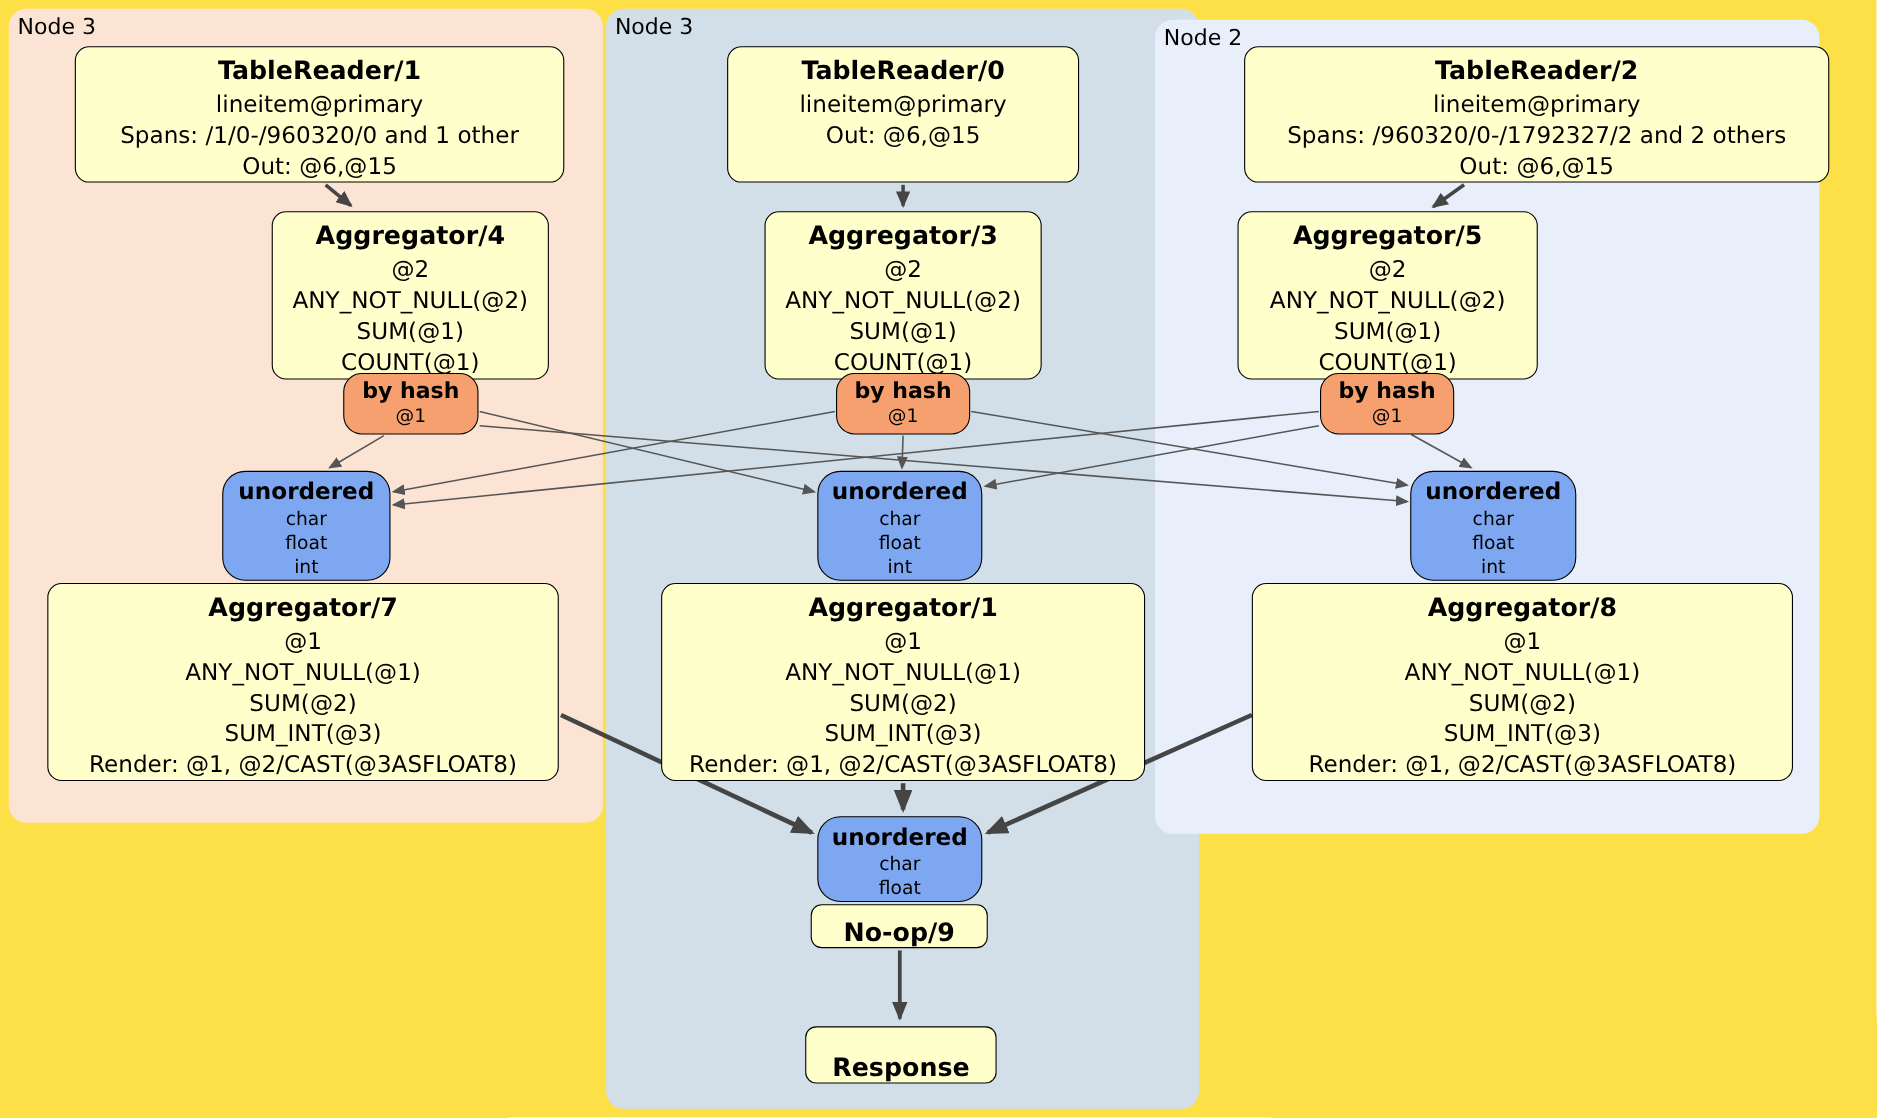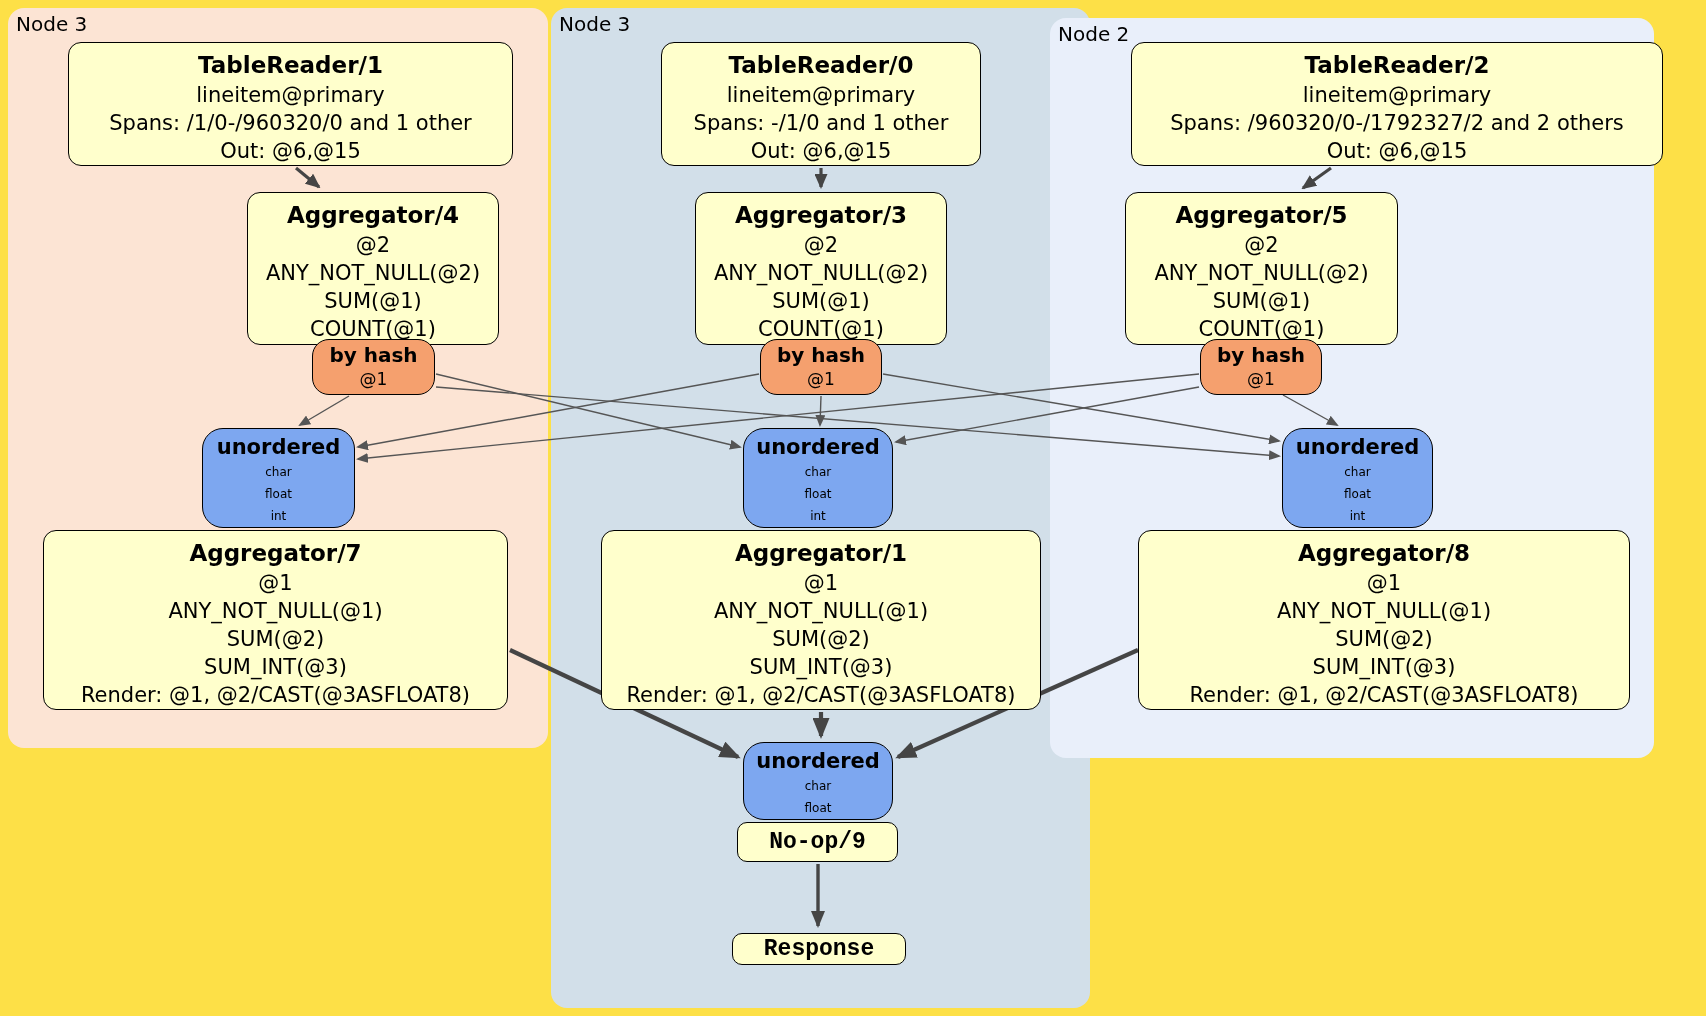--- a/index.html
+++ b/index.html
@@ -60,29 +60,28 @@
   }
   .kind-router .title { font-size: 20px; line-height: 25px; }
   .kind-router .line  { font-size: 17px; line-height: 22px; }
 
   .kind-sync {
     background: #7da7f0;
     border-radius: 21px;
     padding-top: 5px;
   }
   .kind-sync .title { font-size: 21px; line-height: 27px; }
-  .kind-sync .line  { font-size: 12px; line-height: 22px; }
+  .kind-sync .line  { font-size: 17px; line-height: 22px; }
 
   .kind-small {
     background: #ffffcc;
     border-radius: 10px;
     display: flex;
-    align-items: center;
+    align-items: flex-end;
     justify-content: center;
-    font-family: Liberation Mono, monospace;
   }
   .kind-small .title { font-size: 23px; }
 </style>
 </head>
 <body>
 
 <div id="canvas">
   <svg id="edges" xmlns="http://www.w3.org/2000/svg">
     <defs>
       <marker id="arrow-thin" markerUnits="userSpaceOnUse" markerWidth="12" markerHeight="10" refX="10" refY="5" orient="auto">
@@ -126,21 +125,20 @@
     </div>
     <div class="box kind-main" style="left: 68px; top: 42px; width: 445px; height: 124px;">
       <div class="title">TableReader/1</div>
       <div class="line">lineitem@primary</div>
       <div class="line">Spans: /1/0-/960320/0 and 1 other</div>
       <div class="line">Out: @6,@15</div>
     </div>
     <div class="box kind-main" style="left: 661px; top: 42px; width: 320px; height: 124px;">
       <div class="title">TableReader/0</div>
       <div class="line">lineitem@primary</div>
-      <div class="line">Spans: -/1/0 and 1 other</div>
       <div class="line">Out: @6,@15</div>
     </div>
     <div class="box kind-main" style="left: 1131px; top: 42px; width: 532px; height: 124px;">
       <div class="title">TableReader/2</div>
       <div class="line">lineitem@primary</div>
       <div class="line">Spans: /960320/0-/1792327/2 and 2 others</div>
       <div class="line">Out: @6,@15</div>
     </div>
     <div class="box kind-main" style="left: 247px; top: 192px; width: 252px; height: 153px;">
       <div class="title">Aggregator/4</div>
@@ -218,16 +216,16 @@
       <div class="line">Render: @1, @2/CAST(@3ASFLOAT8)</div>
     </div>
     <div class="box kind-sync" style="left: 743px; top: 742px; width: 150px; height: 78px;">
       <div class="title">unordered</div>
       <div class="line">char</div>
       <div class="line">float</div>
     </div>
     <div class="box kind-small" style="left: 737px; top: 822px; width: 161px; height: 40px;">
       <div class="title">No-op/9</div>
     </div>
-    <div class="box kind-small" style="left: 732px; top: 933px; width: 174px; height: 32px;">
+    <div class="box kind-small" style="left: 732px; top: 933px; width: 174px; height: 52px;">
       <div class="title">Response</div>
     </div>
   </div>
 
 </body></html>

